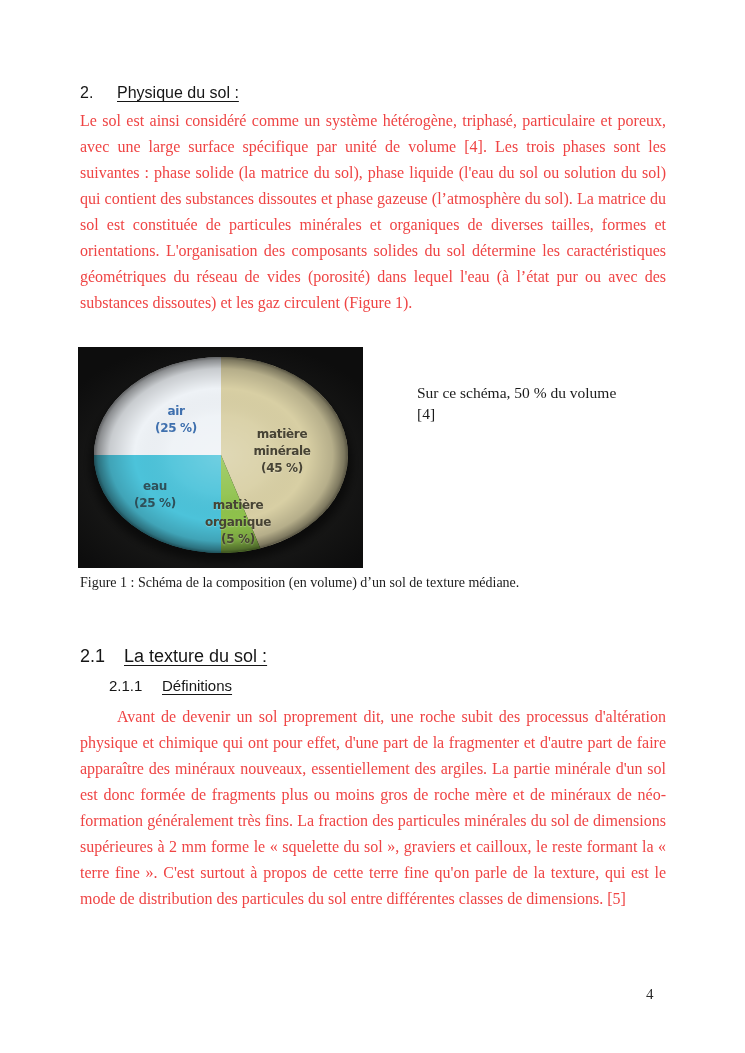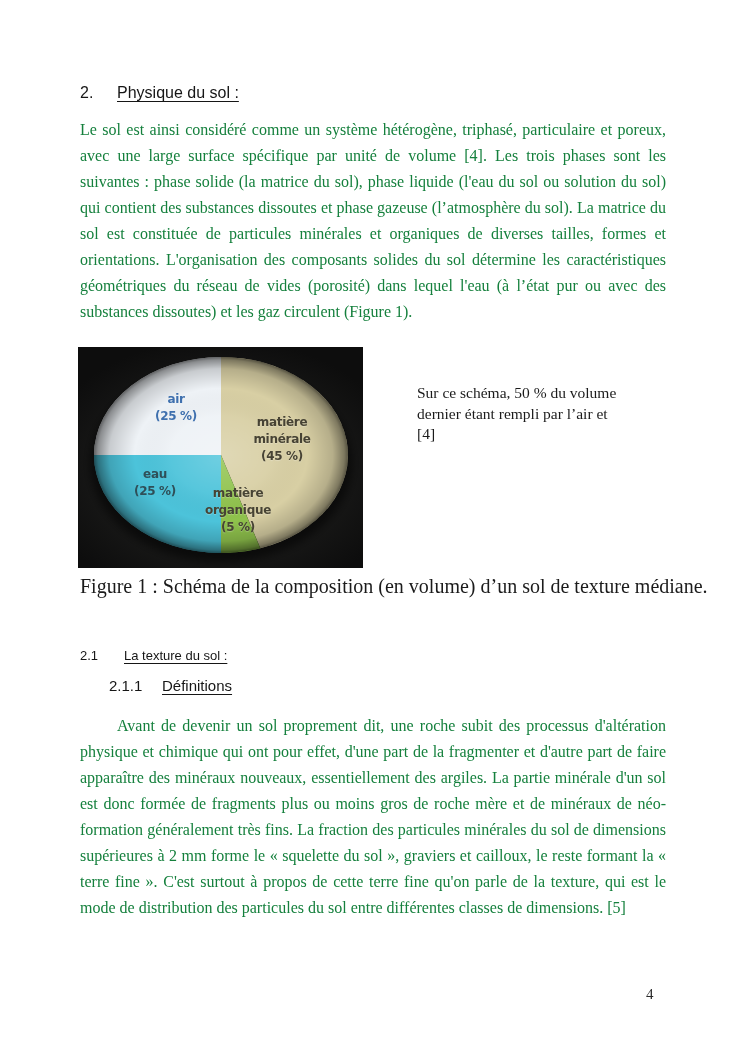--- a/index.html
+++ b/index.html
@@ -13,50 +13,50 @@
   }
 
   .h-main {
     position:absolute; left:80px; top:83px;
     display:flex; font-size:16px; line-height:20px;
     font-family:"Liberation Sans", sans-serif; color:#161616;
   }
   .h-main .num { width:37px; }
   .h-sub {
     position:absolute; left:80px;
-    display:flex; font-size:13px; line-height:20px;
+    display:flex; font-size:18px; line-height:20px;
     font-family:"Liberation Sans", sans-serif; color:#161616;
   }
   .h-sub.s21  { top:646px; }
   .h-sub.s21 .num  { width:44px; }
   .h-sub.s211 { top:676px; font-size:15px; }
   .h-sub.s211 .num { width:53px;margin-left:29px; }
   .u { text-decoration:underline; text-underline-offset:3px; }
 
   .bodytext {
     position:absolute; left:80px; width:586px;
     font-family:"Liberation Serif", serif;
     font-size:16px; line-height:26px;
-    text-align:justify; color:#15803d;margin-top:9px;
+    text-align:justify; color:#ef4444;
   }
   .para-intro { top:108px; }
   .para-defs  { top:704px; }
   .para-defs p { text-indent:37px; text-align:justify; }
 
   .side-note {
     position:absolute; left:417px; top:383px;
     font-family:Liberation Serif, serif;
     font-size:15.5px; line-height:20.5px; color:#1b1b1b;
   }
   .side-note div { white-space:pre; }
 
   .caption {
     position:absolute; left:80px; top:575px;
     font-family:"Liberation Serif", serif;
-    font-size:20px; color:#1b1b1b; white-space:nowrap;
+    font-size:14px; color:#1b1b1b; white-space:nowrap;
   }
 
   .page-number {
     position:absolute; left:646px; top:986px;
     font-family:"Liberation Serif", serif;
     font-size:15px; color:#2a2a2a;
   }
 
   
   .figure-box {
@@ -66,20 +66,21 @@
   }
   .figure-box svg { position:absolute; left:0; top:0; }
 
   .pie-label {
     position:absolute; transform:translateX(-50%);
     text-align:center; white-space:nowrap;
     font-family:"DejaVu Sans", sans-serif;
     font-weight:bold; font-size:12px; line-height:17px;
     letter-spacing:-0.3px;
     text-shadow:0 1px 1px rgba(255,255,255,0.25);
+    margin-top:12px;
   }
   .lbl-air       { left:98px;  top:44px;  color:#3f70ae; text-shadow:none; }
   .lbl-minerale  { left:204px; top:67px;  color:#474334; }
   .lbl-eau       { left:77px;  top:119px; color:#2f4f58; text-shadow:none; }
   .lbl-organique { left:160px; top:138px; color:#474334; }
 </style>
 </head>
 <body>
 
 <div class="page">
@@ -131,21 +132,20 @@
     </div>
     <div class="pie-label lbl-organique">
       <div>matière</div>
       <div>organique</div>
       <div>(5 %)</div>
     </div>
   </div>
 
   <div class="side-note">
     <div>Sur ce schéma, 50 % du volume</div>
-    <div>dernier étant rempli par l’air et</div>
     <div>[4]</div>
   </div>
 
   <div class="caption">Figure 1 : Schéma de la composition (en volume) d’un sol de texture médiane.</div>
 
   <div class="h-sub s21">
     <span class="num">2.1</span>
     <span class="u">La texture du sol :</span>
   </div>
 

